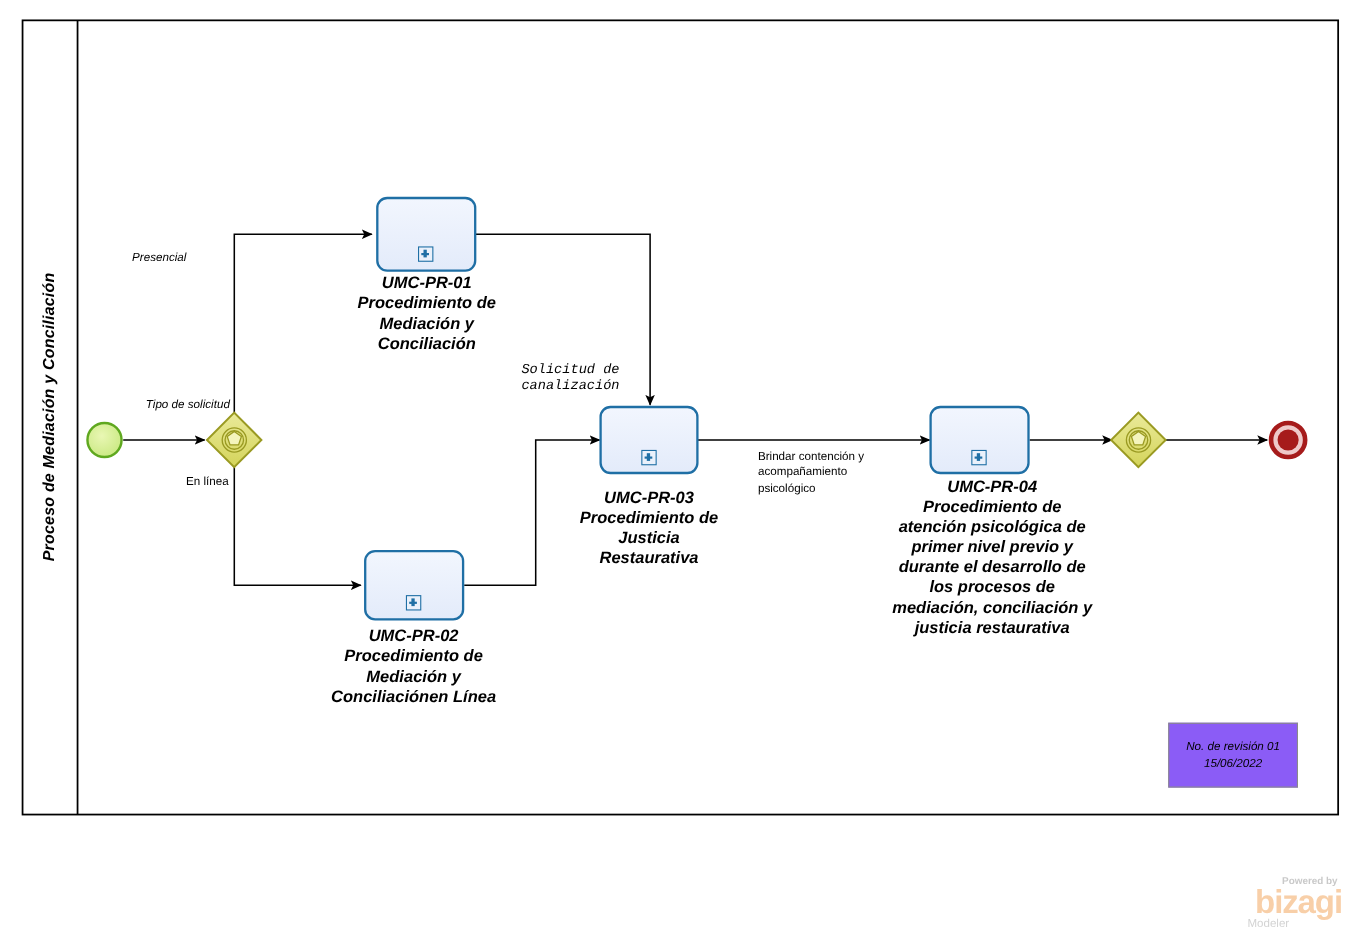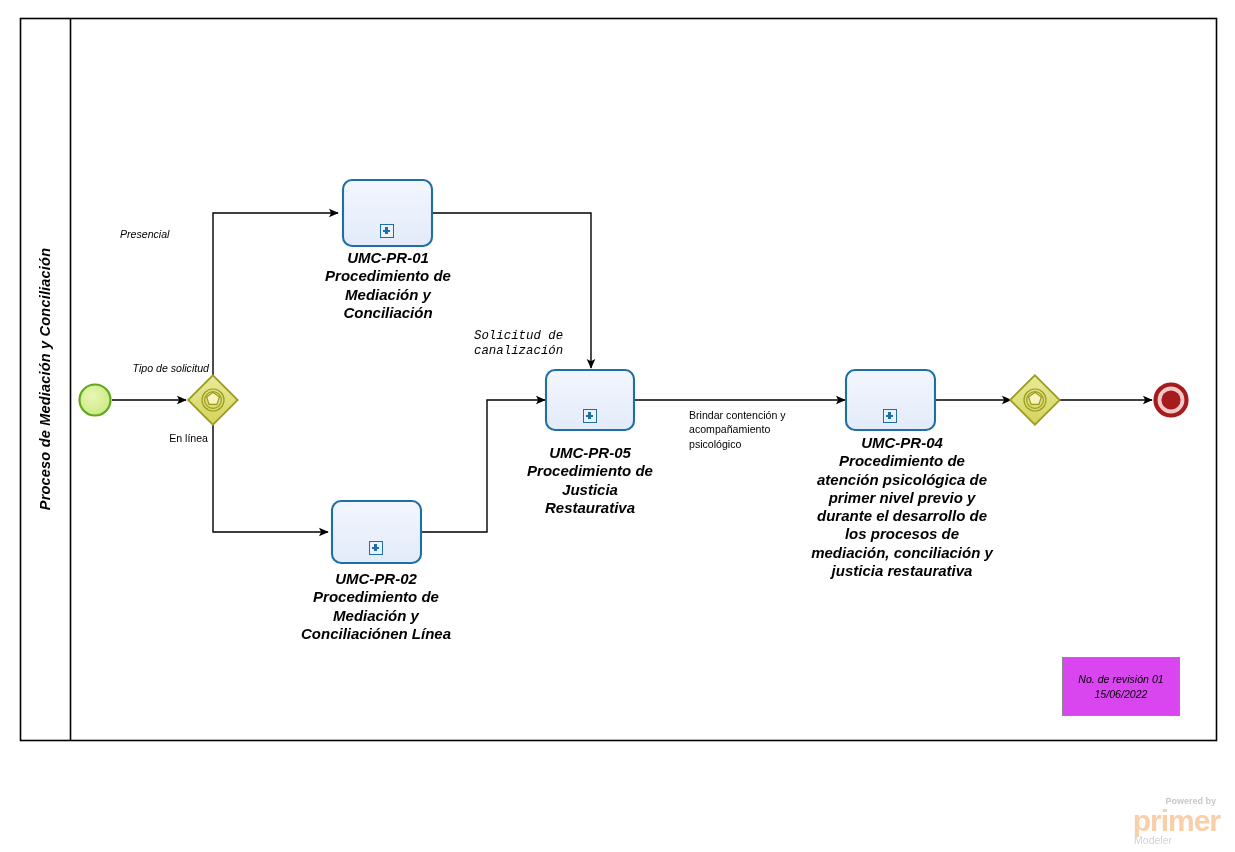--- a/index.html
+++ b/index.html
@@ -71,21 +71,21 @@
     color: #000;
     text-align: left;
     font-family: Liberation Mono, monospace;
   }
   .revbox {
     position: absolute;
     left: 1062px;
     top: 657px;
     width: 116px;
     height: 57px;
-    background: #d946ef;
+    background: #8b5cf6;
     border: 1px solid #8a8a8a;
     display: flex;
     align-items: center;
     justify-content: center;
     text-align: center;
     font-style: italic;
     font-size: 10.6px;
     color: #000;
     line-height: 1.35;
   }
@@ -236,21 +236,21 @@
 
 <div class="marker-plus" style="left:380px; top:224px;"></div>
 <div class="marker-plus" style="left:369px; top:541px;"></div>
 <div class="marker-plus" style="left:583px; top:409px;"></div>
 <div class="marker-plus" style="left:883px; top:409px;"></div>
 
 <div class="txt elem-label" style="left:312px; top:249px; width:152px;">UMC-PR-01 Procedimiento de Mediación y Conciliación</div>
 
 <div class="txt elem-label" style="left:288px; top:570px; width:176px;">UMC-PR-02 Procedimiento de Mediación y Conciliaciónen Línea</div>
 
-<div class="txt elem-label" style="left:525px; top:444px; width:130px;">UMC-PR-05 Procedimiento de Justicia Restaurativa</div>
+<div class="txt elem-label" style="left:525px; top:444px; width:130px;">UMC-PR-03 Procedimiento de Justicia Restaurativa</div>
 
 <div class="txt elem-label" style="left:809px; top:434px; width:186px;">UMC-PR-04 Procedimiento de atención psicológica de primer nivel previo y durante el desarrollo de los procesos de mediación, conciliación y justicia restaurativa</div>
 
 <div class="txt flow-label-i" style="left:117px; top:362px; width:92px; text-align:right;">Tipo de solicitud</div>
 
 <div class="txt flow-label-i" style="left:120px; top:228px; width:88px; text-align:left;">Presencial</div>
 
 <div class="txt flow-label-p" style="left:120px; top:432px; width:88px; text-align:right;">En línea</div>
 
 <div class="txt flow-label-big" style="left:474px; top:329px; width:102px;">Solicitud de canalización</div>
@@ -259,15 +259,15 @@
 
 <div class="revbox">
   <div>
     <div>No. de revisión 01</div>
     <div>15/06/2022</div>
   </div>
 </div>
 
 <div class="bizagi">
   <div class="powered">Powered by</div>
-  <div class="brand">primer</div>
+  <div class="brand">bizagi</div>
   <div class="modeler">Modeler</div>
 </div>
 
 </body></html>

